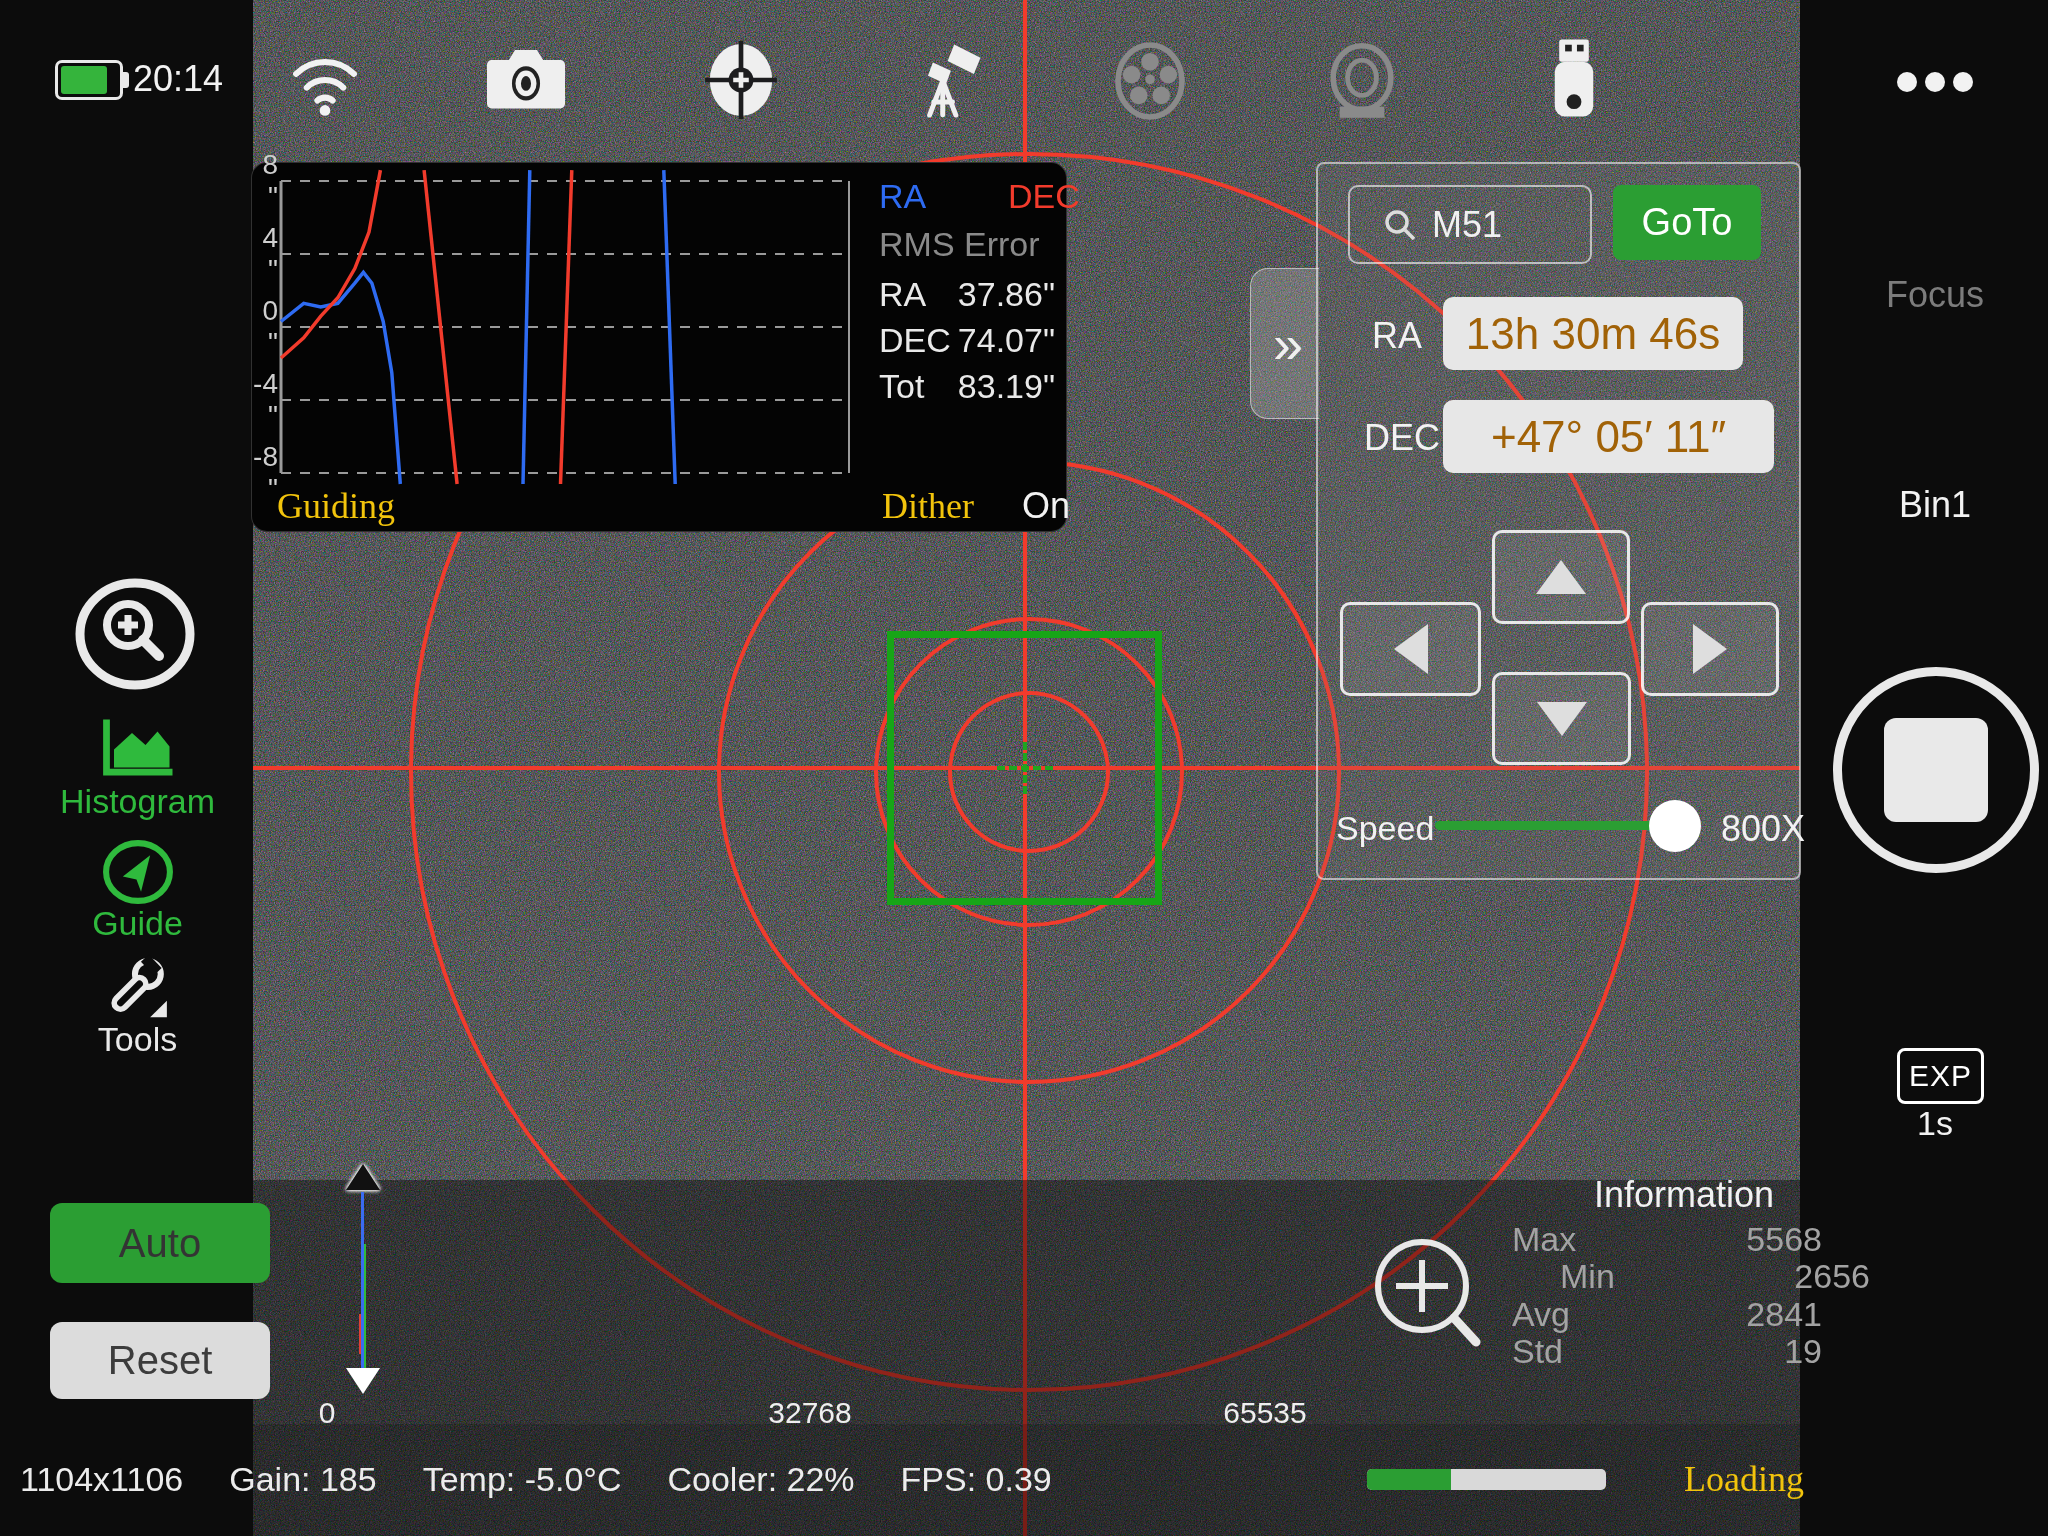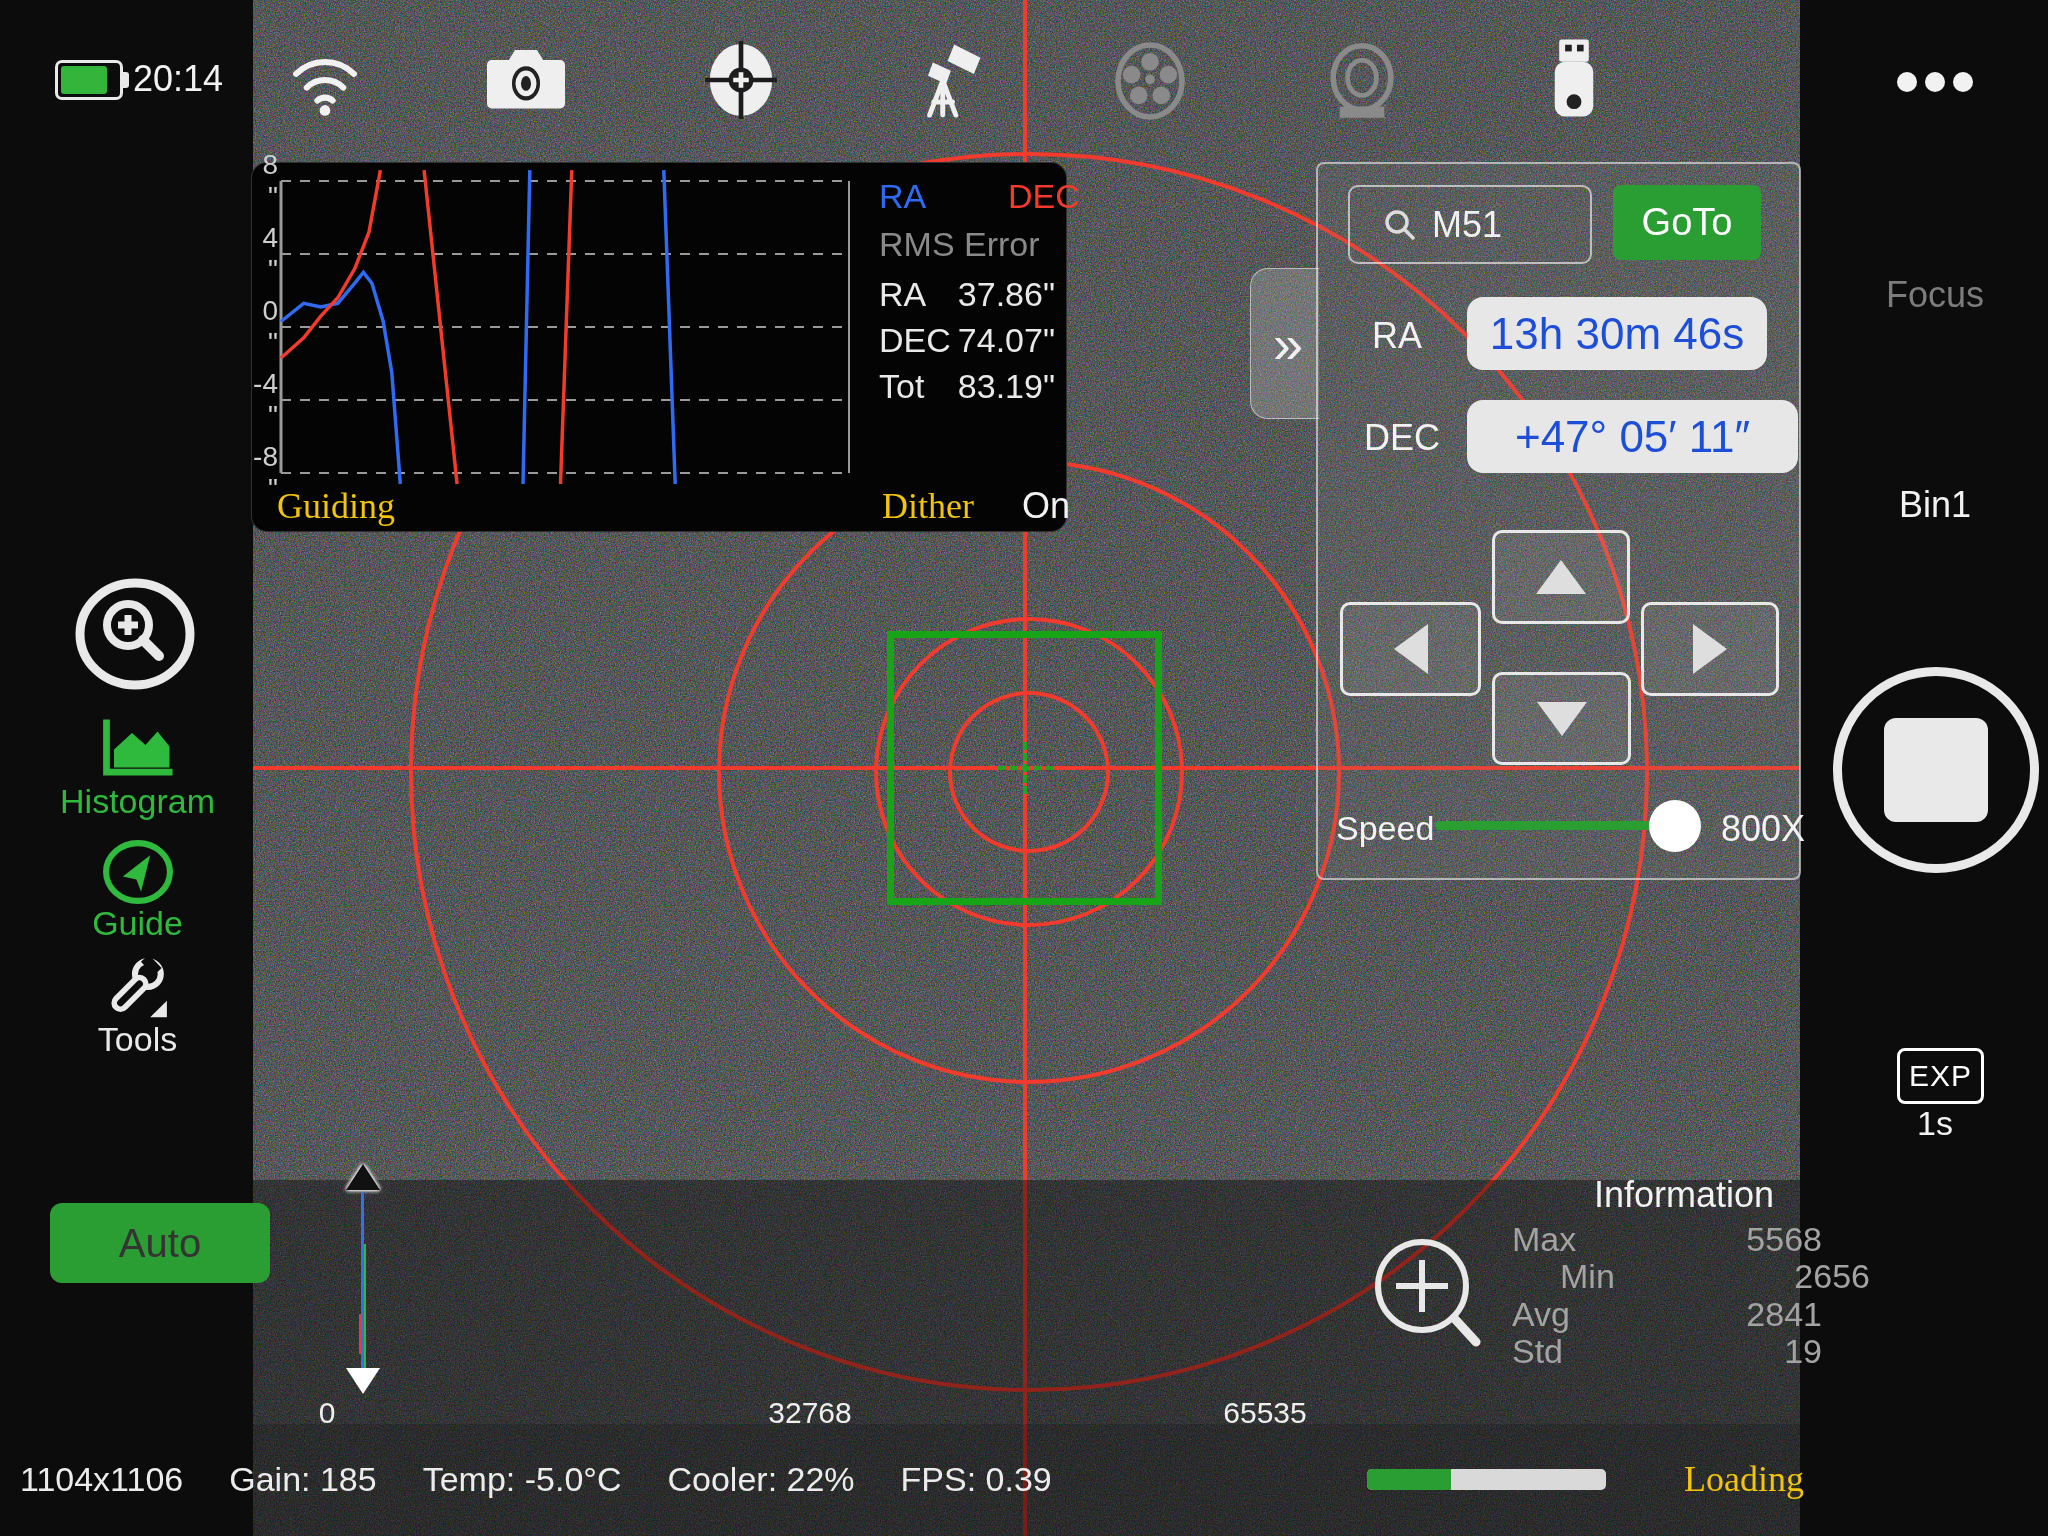--- a/index.html
+++ b/index.html
@@ -14,21 +14,21 @@
   .dimstrip{position:absolute;left:0;width:100%;background:rgba(0,0,0,0.40);}
   
   .sidecol{position:absolute;top:0;height:1536px;background:#0c0c0c;}
   
   .t34{font-size:34px;} .t36{font-size:36px;} .t44{font-size:44px;}
   .green{color:#2fba3d;} .yellow{color:#f2c40c;font-family:Liberation Serif, serif;} .gray{color:#8a8a8a;}
   .ctr{text-align:center;}
   
   .gbtn{background:#2b9e33;border:none;border-radius:12px;color:#343434;font-size:38px;
         font-family:"Liberation Sans",sans-serif;}
-  .field{background:#e7e7e7;border-radius:16px;color:#1d4ed8;display:flex;align-items:center;justify-content:center;margin-left:24px;}
+  .field{background:#e7e7e7;border-radius:10px;color:#a16207;display:flex;align-items:center;justify-content:center;}
   .padbtn{position:absolute;border:3px solid rgba(255,255,255,0.85);border-radius:10px;
           background:rgba(255,255,255,0.07);display:flex;align-items:center;justify-content:center;}
   .tri{width:0;height:0;}
   
   #guidepanel{position:absolute;left:251px;top:162px;width:814px;height:368px;background:#040404;
               border:1px solid rgba(255,255,255,0.18);border-radius:16px;}
   .gtick{position:absolute;width:26px;text-align:right;color:#cfcfcf;font-size:28px;transform:translateY(-50%);}
   .grow{position:absolute;left:627px;width:176px;height:40px;font-size:34px;color:#e9e9e9;}
   .grow .v{position:absolute;right:0;top:0;}
   
@@ -291,20 +291,21 @@
       <div class="tri" style="border-left:25px solid transparent;border-right:25px solid transparent;border-top:34px solid #dedede;"></div>
     </div>
 
     <div class="abs t34" style="left:18px;top:645px;">Speed</div>
     <div class="abs" style="left:117px;top:657px;width:227px;height:9px;background:#2b9e33;border-radius:5px;"></div>
     <div class="abs" style="left:331px;top:636px;width:52px;height:52px;background:#fff;border-radius:50%;"></div>
     <div class="abs t36" style="left:403px;top:644px;">800X</div>
   </div>
 
   <button class="gbtn abs" style="left:50px;top:1203px;width:220px;height:80px;font-size:40px;">Auto</button>
+  <button class="abs" style="left:50px;top:1322px;width:220px;height:77px;background:#dcdcdc;border:none;border-radius:12px;font-size:40px;color:#3c3c3c;font-family:'Liberation Sans',sans-serif;">Reset</button>
 
   <div class="abs" style="left:333px;top:1164px;width:60px;height:236px;">
     <div class="tri" style="position:absolute;left:13px;top:0;border-left:17px solid transparent;border-right:17px solid transparent;border-bottom:26px solid #111;filter:drop-shadow(0 0 2px #fff) drop-shadow(0 0 1px #fff);"></div>
     <div class="spikeline" style="left:28px;top:28px;height:176px;background:#3a6cf0;"></div>
     <div class="spikeline" style="left:31px;top:80px;height:124px;background:#2fba3d;width:2px;"></div>
     <div class="spikeline" style="left:26px;top:150px;height:40px;background:#e04033;width:2px;"></div>
     <div class="tri" style="position:absolute;left:13px;top:204px;border-left:17px solid transparent;border-right:17px solid transparent;border-top:26px solid #fff;"></div>
   </div>
   <div class="htick" style="left:307px;width:40px;">0</div>
   <div class="htick" style="left:760px;width:100px;">32768</div>

